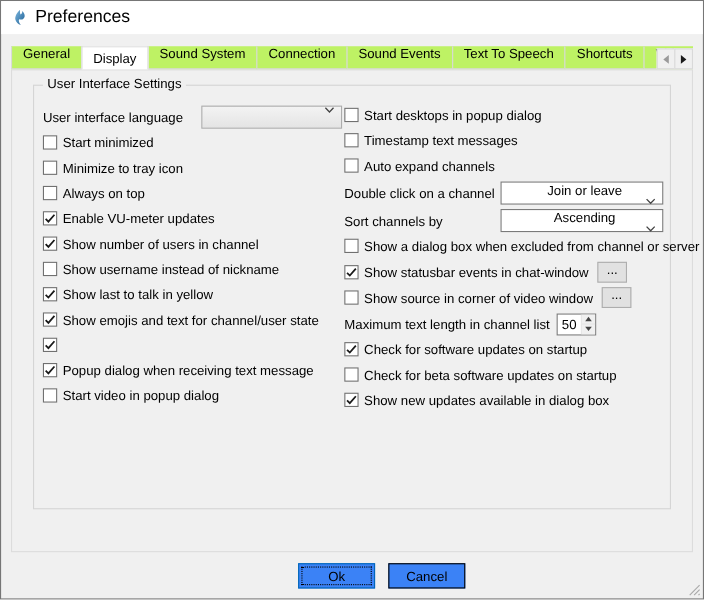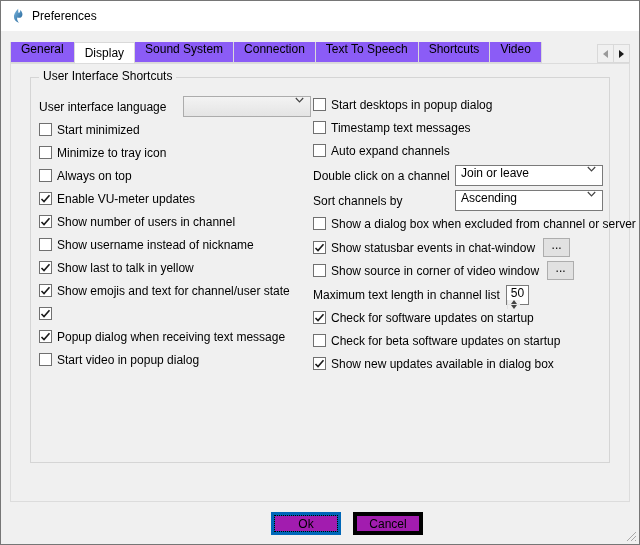--- a/index.html
+++ b/index.html
@@ -5,25 +5,25 @@
   * { margin:0; padding:0; box-sizing:border-box; font-family:"Liberation Sans","DejaVu Sans",sans-serif; }
   html,body { background:#cfcfcf; }
   .window {
     position:relative; width:640px; height:545px; background:#f0f0f0;
     border:1px solid #767676; overflow:hidden; font-size:12px; color:#000;
   }
   
   .titlebar { position:absolute; top:0; left:0; right:0; height:30px; background:#fff;
               display:flex; align-items:center; padding-left:8px; }
   .app-icon { width:16px; height:16px; margin-right:7px; flex:none; }
-  .title-text { font-size:12px; }
+  .title-text { font-size:16px; }
   
   .tabbar { position:absolute; left:9px; top:41px; right:9px; height:21px; z-index:3; overflow:hidden; }
   .tabs-host { display:flex; align-items:flex-end; height:100%; }
-  .tab { flex:none; height:24px; line-height:18px; padding:0 10px; background:#8b5cf6;
+  .tab { flex:none; height:24px; line-height:18px; padding:0 10px; background:#bef264;
          border:1px solid #d9d9d9; cursor:default; }
   .tab + .tab { margin-left:-1px; }
   .tab[data-selected="true"] { height:22px; line-height:21px; background:#fff;
          position:relative; z-index:4; margin-bottom:-1px; border-bottom:1px solid #fff; }
   .tab-scrollers { position:absolute; right:0; bottom:0; display:flex; z-index:6; background:#f0f0f0; }
   .tab-scroller { width:17px; height:19px; background:#f0f0f0; border:1px solid #d9d9d9;
                   display:flex; align-items:center; justify-content:center; }
   .tab-scroller + .tab-scroller { margin-left:-1px; }
   .tri-left  { width:0; height:0; border-top:4px solid transparent; border-bottom:4px solid transparent; border-right:5px solid #9a9a9a; }
   .tri-right { width:0; height:0; border-top:4px solid transparent; border-bottom:4px solid transparent; border-left:5px solid #1a1a1a; }
@@ -37,36 +37,36 @@
   .col-right { flex:1; min-width:0; margin-left:2px; }
   
   .row { display:flex; align-items:center; height:17px; margin-bottom:6px; white-space:nowrap; }
   .row-tall { height:21px; margin-bottom:4px; }
   .row-btn  { height:19px; margin-bottom:4px; }
   .checkbox-row { display:flex; align-items:center; cursor:default; }
   .checkbox { width:13px; height:13px; background:#fff; border:1px solid #707070; flex:none;
               display:flex; align-items:center; justify-content:center; margin-right:5px; }
   .check-icon { visibility:hidden; }
   [data-checked="true"] .check-icon { visibility:visible; }
-  .combo { height:21px; background:#fff; border:1px solid #7a7a7a; display:flex; padding-left:5px; }
+  .combo { height:21px; background:#fff; border:1px solid #7a7a7a; display:flex; align-items:center; padding-left:5px;flex-direction:column; }
   .combo .chev { margin-left:auto; margin-right:6px; display:flex; }
   .combo-language { width:128px; margin-left:auto; background:linear-gradient(#f3f3f3,#e4e4e4); border-color:#acacac; }
   .combo-right { width:148px; margin-left:auto; }
-  .spin { display:flex; height:20px; border:1px solid #7a7a7a; background:#fff; margin-left:6px;flex-direction:column; }
+  .spin { display:flex; height:20px; border:1px solid #7a7a7a; background:#fff; margin-left:6px; }
   .spin-value { width:21px; padding-left:4px; display:flex; align-items:center; }
   .spin-arrows { width:13px; display:flex; flex-direction:column; border-left:1px solid #e3e3e3; }
   .spin-btn { flex:1; display:flex; align-items:center; justify-content:center; background:#f0f0f0; }
   .spin-btn + .spin-btn { border-top:1px solid #e3e3e3; }
   .tri-up   { width:0; height:0; border-left:3px solid transparent; border-right:3px solid transparent; border-bottom:4px solid #444; }
   .tri-down { width:0; height:0; border-left:3px solid transparent; border-right:3px solid transparent; border-top:4px solid #444; }
   .dots-btn { margin-left:8px; width:27px; height:19px; background:#e1e1e1; border:1px solid #adadad;
               font-size:12px; line-height:8px; padding-bottom:6px; cursor:default; }
   
-  .btn { position:absolute; top:511px; width:70px; height:23px; background:#a21caf;
-         border:4px solid #000000; font-size:12px; text-align:center; cursor:default; }
+  .btn { position:absolute; top:511px; width:70px; height:23px; background:#3b82f6;
+         border:1px solid #000000; font-size:12px; text-align:center; cursor:default; }
   .btn-ok { left:270px; border-color:#0067b8; outline:1px dotted #000; outline-offset:-4px; }
   .btn-cancel { left:352px; }
   .grip { position:absolute; right:2px; bottom:2px; width:13px; height:13px; }
 </style>
 </head>
 <body>
 
 <div class="window">
 
   <div class="titlebar">
@@ -88,40 +88,41 @@
     <div class="tabs-host">
 
         <div class="tab" data-selected="false">General</div>
 
         <div class="tab" data-selected="true">Display</div>
 
         <div class="tab" data-selected="false">Sound System</div>
 
         <div class="tab" data-selected="false">Connection</div>
 
+        <div class="tab" data-selected="false">Sound Events</div>
 
         <div class="tab" data-selected="false">Text To Speech</div>
 
         <div class="tab" data-selected="false">Shortcuts</div>
 
         <div class="tab" data-selected="false">Video</div>
       </div>
     <div class="tab-scrollers">
       <div class="tab-scroller">
         <span class="tri-left"></span>
       </div>
       <div class="tab-scroller">
         <span class="tri-right"></span>
       </div>
     </div>
   </div>
 
   <div class="tab-pane">
     <div class="groupbox">
-      <span class="group-title">User Interface Shortcuts</span>
+      <span class="group-title">User Interface Settings</span>
       <div class="group-content">
 
         <div class="col-left">
           <div class="row row-tall">
             <span class="lbl">User interface language</span>
             <div class="combo combo-language">
               <span class="combo-value"></span>
               <span class="chev">
                 <svg width="9" height="6" viewBox="0 0 9 6">
                     <polyline points="0.8,1 4.5,4.8 8.2,1" fill="none" stroke="#444" stroke-width="1.2"></polyline>

